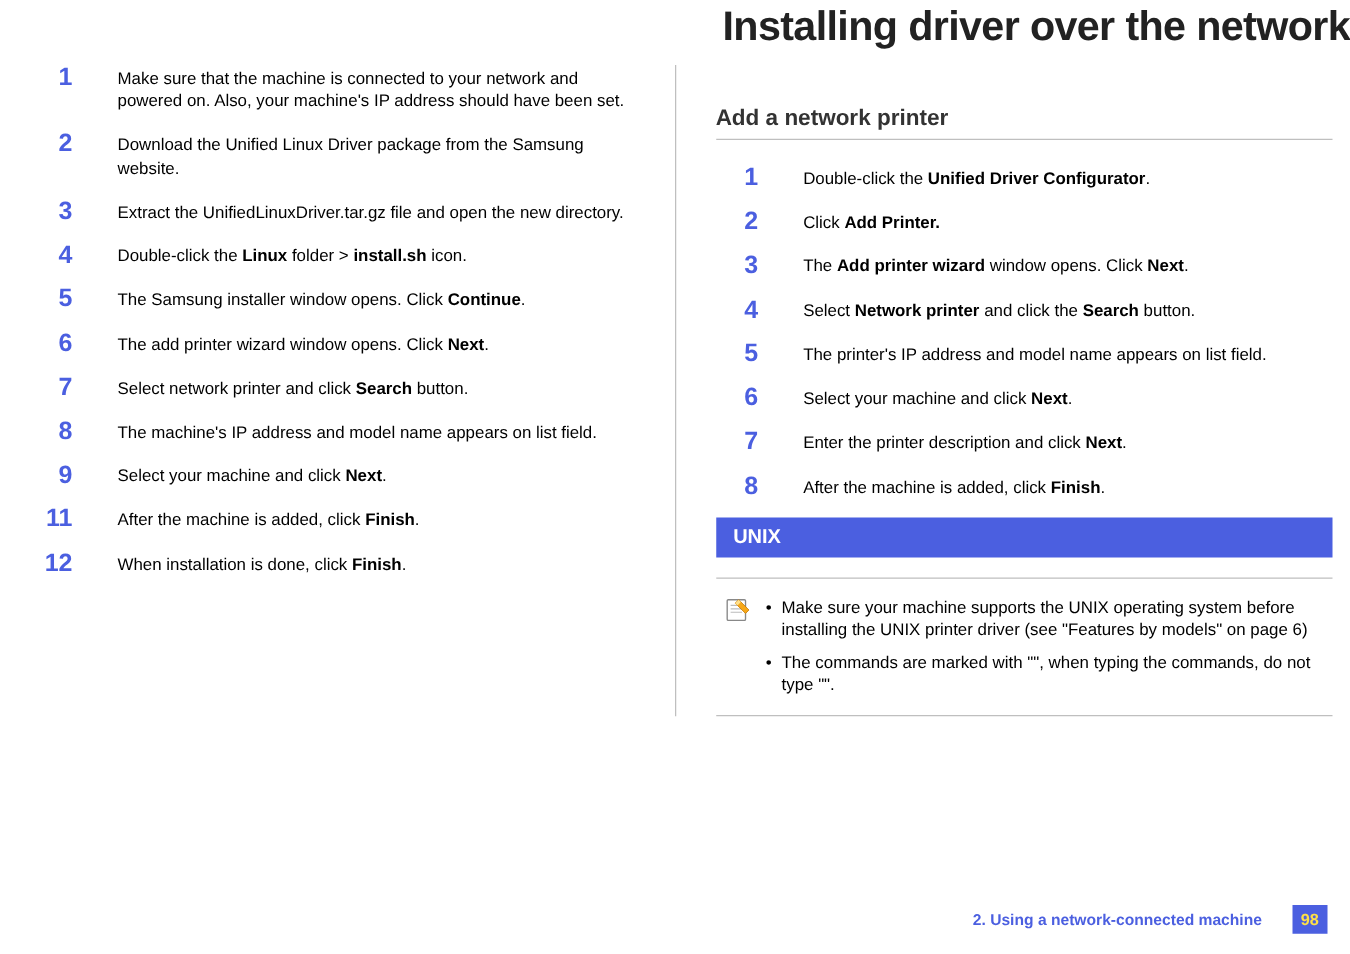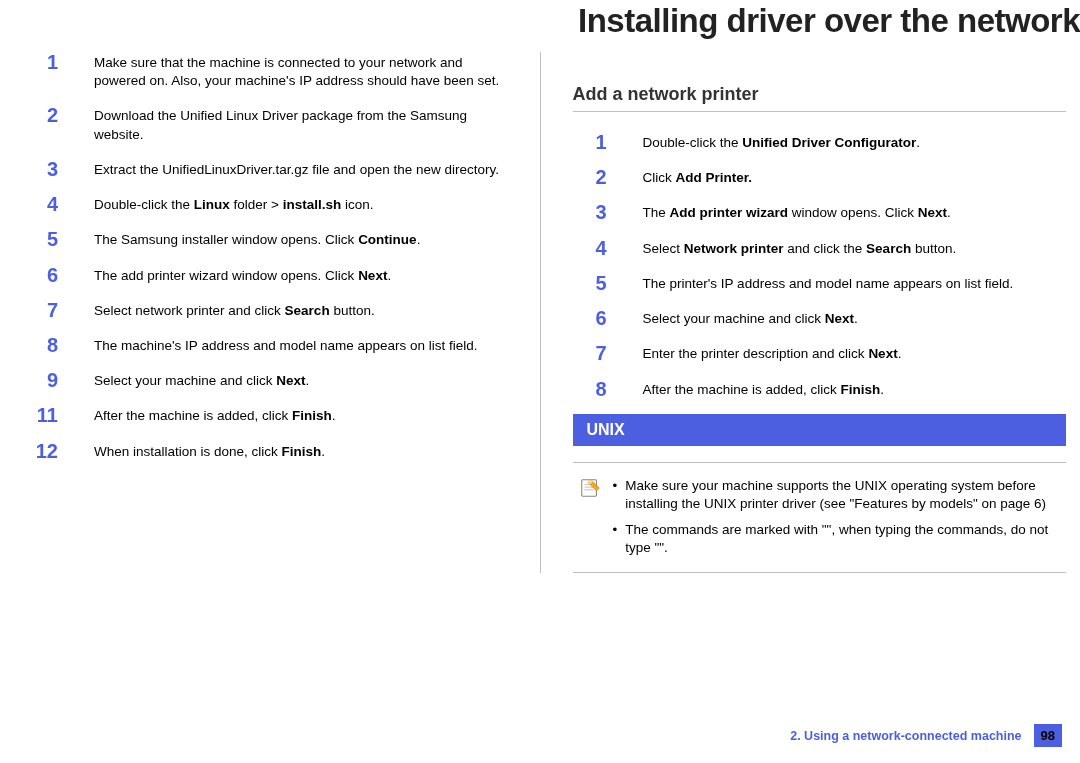--- a/index.html
+++ b/index.html
@@ -90,30 +90,30 @@
     line-height: 1.35;
   }
   .note-bullets .bullet:last-child { margin-bottom: 0; }
   .dot { flex-shrink: 0; }
   .footer {
     position: absolute;
     bottom: 16px;
     right: 18px;
     display: flex;
     align-items: center;
-    gap: 12px;
+    gap: 24px;
     font-size: 12.5px;
   }
   .footer-chapter {
     color: #4b5fe0;
     font-weight: 700;
   }
   .page-num {
     background: #4b5fe0;
-    color: #000000;
+    color: #fde047;
     font-weight: 700;
     padding: 4px 7px;
     font-size: 13px;
   }
 </style>
 </head>
 <body>
 
 <h1 class="page-title">Installing driver over the network</h1>
 

